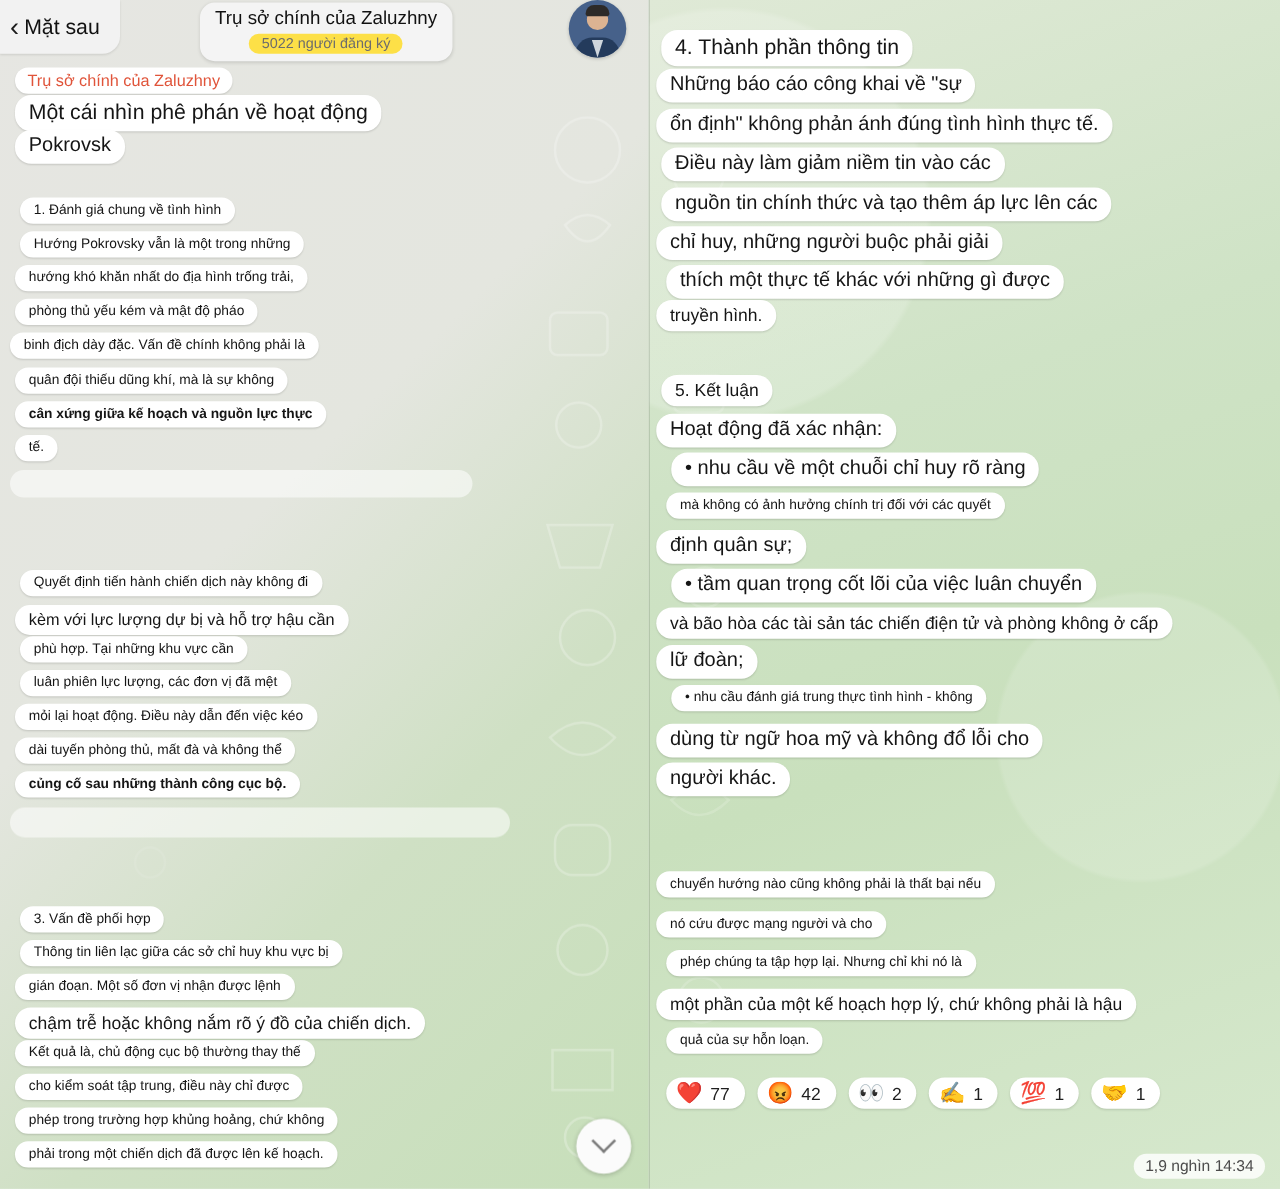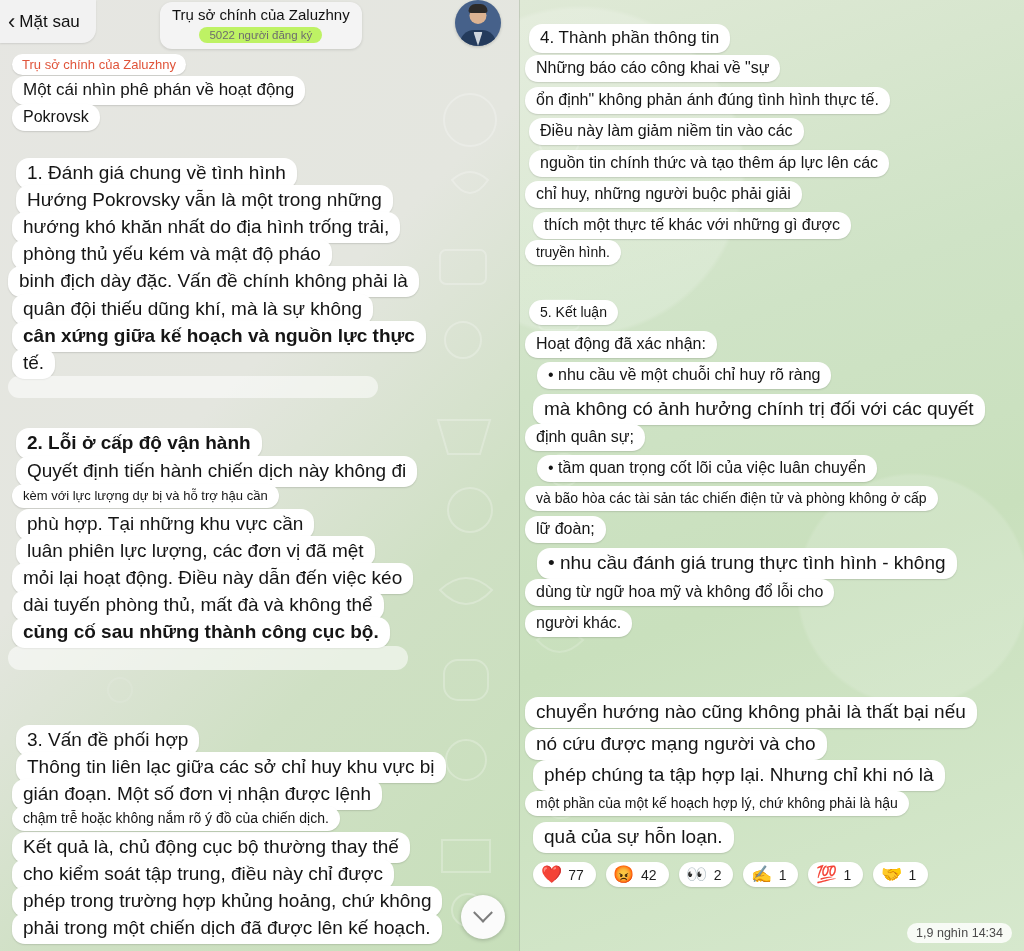--- a/index.html
+++ b/index.html
@@ -82,21 +82,21 @@
     min-width: 186px;
   }
   .channel-title {
     font-size: 15px;
     color: #111;
     white-space: nowrap;
   }
   .channel-sub {
     margin-top: 4px;
     display: inline-block;
-    background: #bef264;
+    background: #fde047;
     border-radius: 9px;
     padding: 2px 10px;
     font-size: 11.5px;
     color: #6d6d6d;
     white-space: nowrap;
   }
 
   .avatar {
     position: absolute;
     right: 18px; top: 0px;
@@ -144,21 +144,21 @@
     position: absolute;
     background: #fff;
     border-radius: 13px;
     padding: 4px 11px 5px;
     box-shadow: 0 1px 1.6px rgba(0,0,0,0.13);
     color: #151515;
     white-space: nowrap;
   }
   .line.s13 { font-size: 13px; }
   .line.s14 { font-size: 14px; }
-  .line.s15 { font-size: 19px; }
+  .line.s15 { font-size: 11px; }
   .line.s16 { font-size: 16px; }
   .line.s17 { font-size: 17px; }
   .line.bold { font-weight: bold; }
   .line.ghost { background: rgba(255,255,255,0.55); box-shadow: none; }
 
   
   .scroll-btn {
     position: absolute;
     right: 14px; bottom: 12px;
     width: 44px; height: 44px;
@@ -263,21 +263,20 @@
   <div class="line s15" style="left:16px; top:158px;">1. Đánh giá chung về tình hình</div>
   <div class="line s15" style="left:16px; top:185px;">Hướng Pokrovsky vẫn là một trong những</div>
   <div class="line s15" style="left:12px; top:212px;">hướng khó khăn nhất do địa hình trống trải,</div>
   <div class="line s15" style="left:12px; top:239px;">phòng thủ yếu kém và mật độ pháo</div>
   <div class="line s15" style="left:8px;  top:266px;">binh địch dày đặc. Vấn đề chính không phải là</div>
   <div class="line s15" style="left:12px; top:294px;">quân đội thiếu dũng khí, mà là sự không</div>
   <div class="line s15" style="left:12px; top:321px;font-weight:bold;">cân xứng giữa kế hoạch và nguồn lực thực</div>
   <div class="line s15" style="left:12px; top:348px;">tế.</div>
   <div class="line ghost" style="left:8px; top:376px; width:370px; height:22px;"></div>
 
-  <div class="line s15 bold" style="left:16px; top:428px;">2. Lỗi ở cấp độ vận hành</div>
   <div class="line s15" style="left:16px; top:456px;">Quyết định tiến hành chiến dịch này không đi</div>
   <div class="line s13" style="left:12px; top:484px;">kèm với lực lượng dự bị và hỗ trợ hậu cần</div>
   <div class="line s15" style="left:16px; top:509px;">phù hợp. Tại những khu vực cần</div>
   <div class="line s15" style="left:16px; top:536px;">luân phiên lực lượng, các đơn vị đã mệt</div>
   <div class="line s15" style="left:12px; top:563px;">mỏi lại hoạt động. Điều này dẫn đến việc kéo</div>
   <div class="line s15" style="left:12px; top:590px;">dài tuyến phòng thủ, mất đà và không thể</div>
   <div class="line s15 bold" style="left:12px; top:617px;">củng cố sau những thành công cục bộ.</div>
   <div class="line ghost" style="left:8px; top:646px; width:400px; height:24px;"></div>
 
   <div class="line s15" style="left:16px; top:725px;">3. Vấn đề phối hợp</div>

